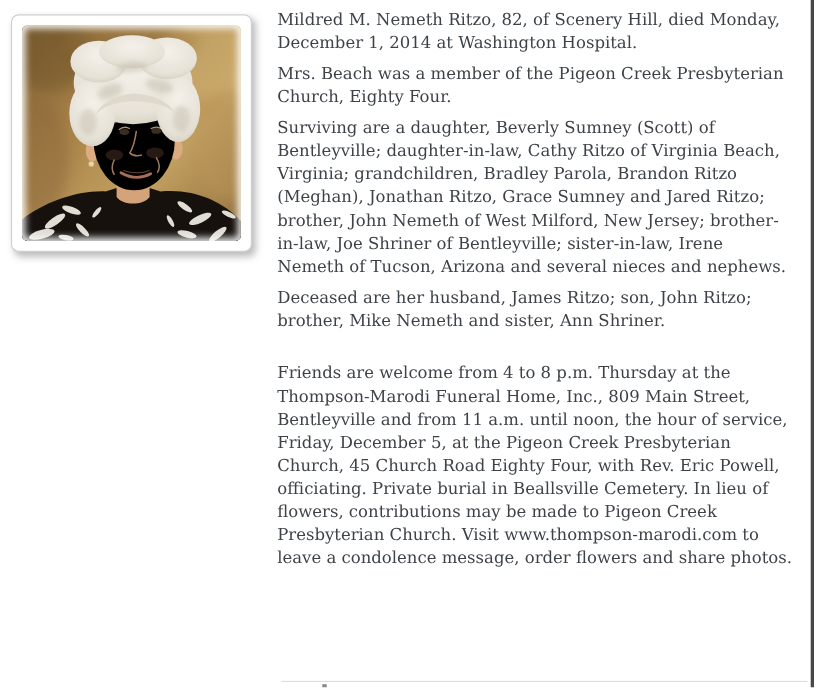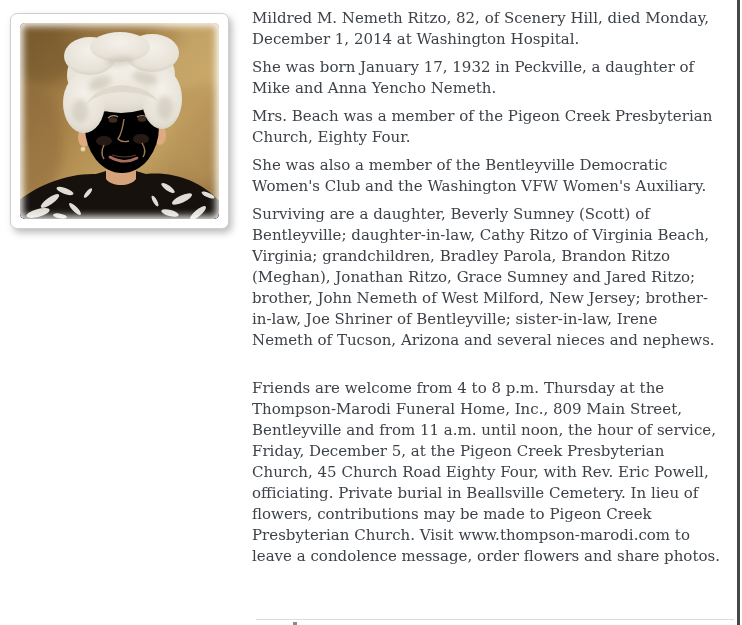--- a/index.html
+++ b/index.html
@@ -192,24 +192,23 @@
         </g>
 
         <path d="M66,82 Q76,64 102,62 Q130,64 139,80 Q130,70 102,69 Q76,70 66,82 Z" fill="#ddd7ca" opacity="0.9"></path>
       </svg>
       <div class="photo-vignette"></div>
     </div>
   </div>
 
   <div class="obit-text" style="color: rgb(61, 66, 72);">
       <p>Mildred M. Nemeth Ritzo, 82, of Scenery Hill, died Monday, December 1, 2014 at Washington Hospital.</p>
-      <p>She was born January 17, 1932 in Peckville, a daughter of Mike and Anna Yencho Nemeth.</p>
       <p>Mrs. Beach was a member of the Pigeon Creek Presbyterian Church, Eighty Four.</p>
-      <p>She was also a member of the Bentleyville Democratic Women's Club and the Washington VFW Women's Auxiliary.</p>
       <p>Surviving are a daughter, Beverly Sumney (Scott) of Bentleyville; daughter-in-law, Cathy Ritzo of Virginia Beach, Virginia; grandchildren, Bradley Parola, Brandon Ritzo (Meghan), Jonathan Ritzo, Grace Sumney and Jared Ritzo; brother, John Nemeth of West Milford, New Jersey; brother-in-law, Joe Shriner of Bentleyville; sister-in-law, Irene Nemeth of Tucson, Arizona and several nieces and nephews.</p>
+      <p>Deceased are her husband, James Ritzo; son, John Ritzo; brother, Mike Nemeth and sister, Ann Shriner.</p>
       <p>Friends are welcome from 4 to 8 p.m. Thursday at the Thompson-Marodi Funeral Home, Inc., 809 Main Street, Bentleyville and from 11 a.m. until noon, the hour of service, Friday, December 5, at the Pigeon Creek Presbyterian Church, 45 Church Road Eighty Four, with Rev. Eric Powell, officiating. Private burial in Beallsville Cemetery. In lieu of flowers, contributions may be made to Pigeon Creek Presbyterian Church. Visit www.thompson-marodi.com to leave a condolence message, order flowers and share photos.</p>
     </div>
 
   <div class="right-edge" style="background: rgb(71, 71, 71);"></div>
 
   <div class="next-section" style="border-top-color: rgb(220, 220, 220);">
     <div class="speck"></div>
   </div>
 
 </div>

